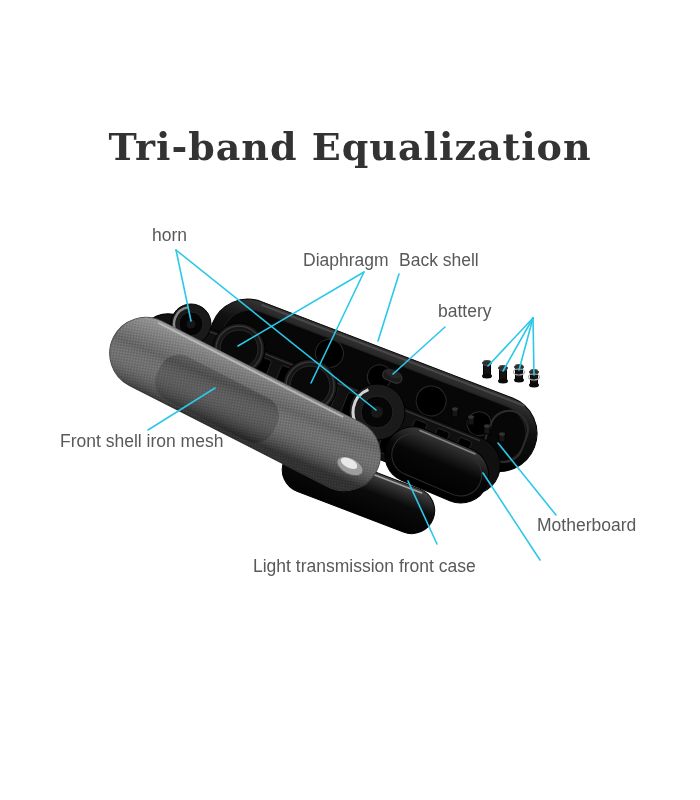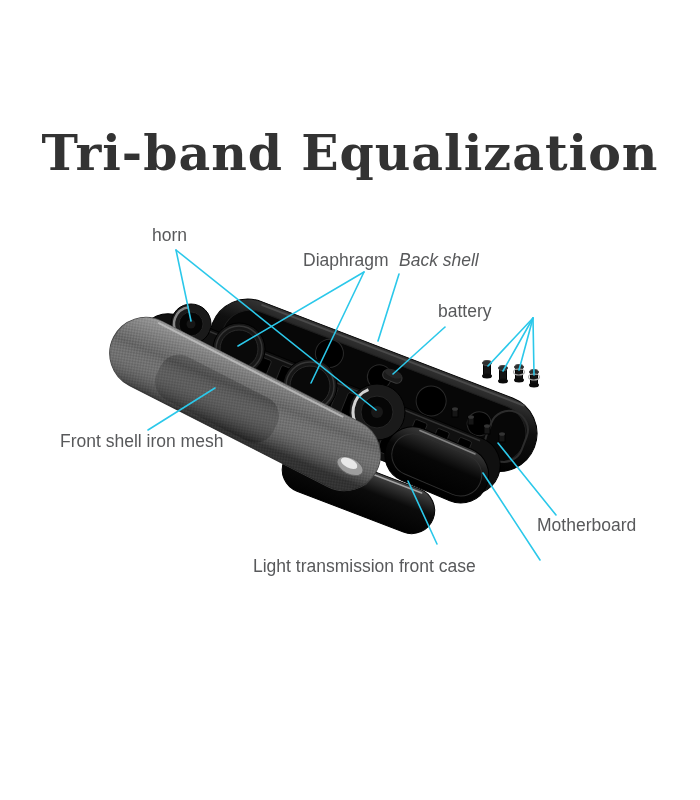--- a/index.html
+++ b/index.html
@@ -6,27 +6,27 @@
     --c-background:#ffffff;
     --c-title_text:#333333;
     --c-label_text:#58595b;
     --c-leader_line:#2bc8ea;
   }
   *{margin:0;padding:0;box-sizing:border-box;}
   html,body{width:700px;height:800px;background:var(--c-background);overflow:hidden;}
   .page{position:relative;width:700px;height:800px;background:var(--c-background);
         font-family:"Liberation Sans", sans-serif;}
   .title{position:absolute;left:0;top:124px;width:700px;text-align:center;
-         font-family:"DejaVu Serif", serif;font-weight:bold;font-size:49px;
+         font-family:"DejaVu Serif", serif;font-weight:bold;font-size:38px;
          letter-spacing:1px;color:var(--c-title_text);}
   .illustration{position:absolute;left:0;top:0;width:700px;height:800px;}
   .label{position:absolute;font-size:17.5px;color:var(--c-label_text);white-space:nowrap;}
   .lbl-horn{left:152px;top:225px;}
   .lbl-diaphragm{left:303px;top:250px;}
-  .lbl-back-shell{left:399px;top:250px;font-style:italic;}
+  .lbl-back-shell{left:399px;top:250px;}
   .lbl-battery{left:438px;top:301px;}
   .lbl-function-button{left:518px;top:291px;}
   .lbl-front-mesh{left:60px;top:431px;}
   .lbl-front-case{left:253px;top:542px;margin-top:14px;}
   .lbl-motherboard{left:537px;top:515px;}
   .lbl-led-panel{left:497px;top:561px;}
   .leader{stroke:var(--c-leader_line);stroke-width:1.6;stroke-linecap:round;}
 </style>
 </head>
 <body>

